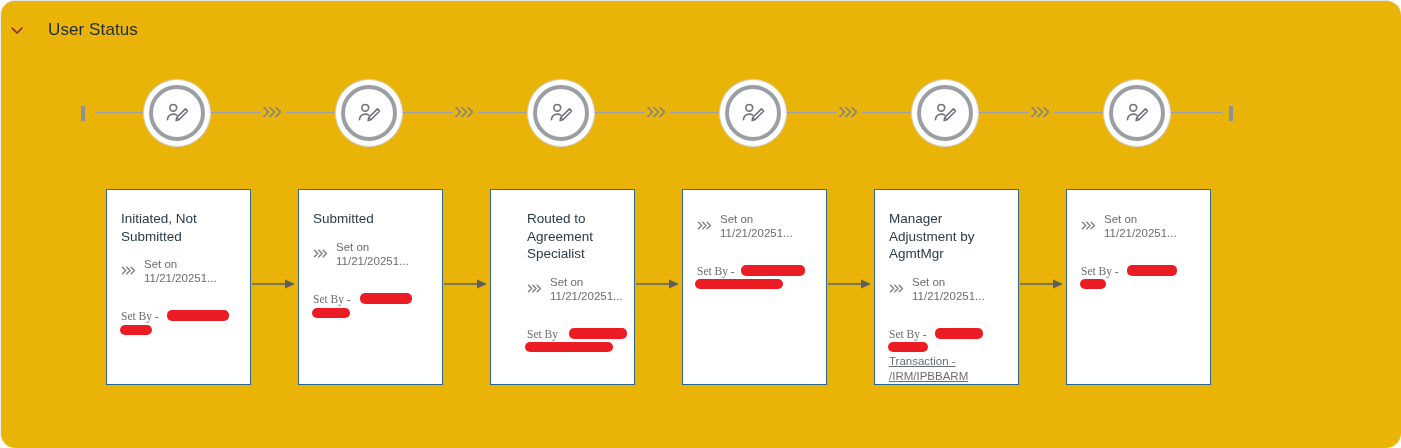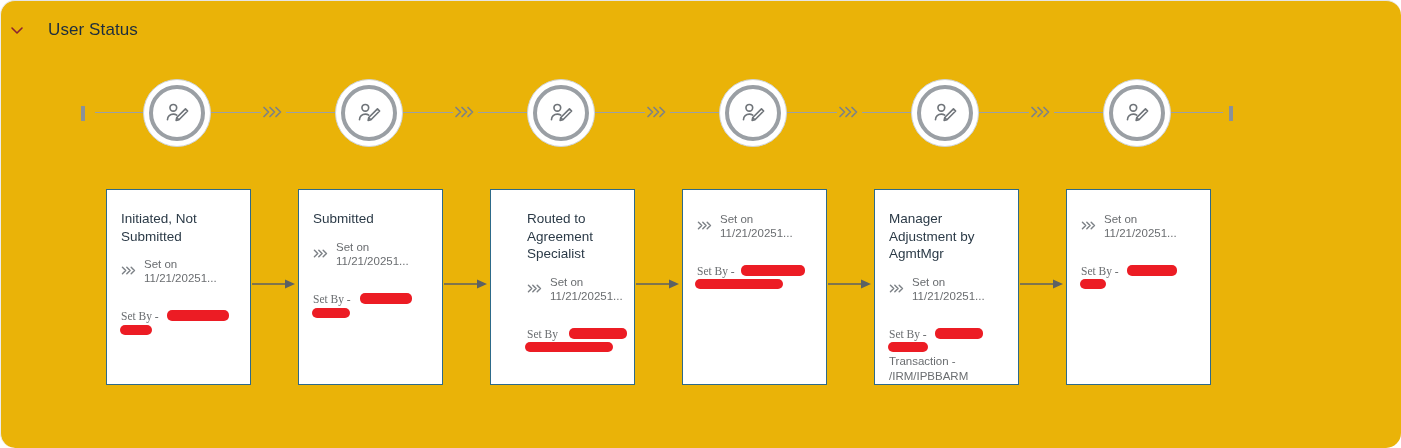--- a/index.html
+++ b/index.html
@@ -390,21 +390,21 @@
             <path d="M2 2.5 L6.5 7 L2 11.5 M8 2.5 L12.5 7 L8 11.5 M14 2.5 L18.5 7 L14 11.5" fill="none" stroke="#7d8287" stroke-width="2" stroke-linecap="round" stroke-linejoin="round"></path>
           </svg>
         </span>
         <span class="set-on-text"><span>Set on</span><br><span>11/21/20251...</span></span>
       </div>
       <div class="set-by">
         <span>Set By -</span>
         <span class="redact" style="left:46px; top:1px; width:48px; height:11px;"></span>
         <span class="redact" style="left:-1px; top:15px; width:40px; height:10px;"></span>
       </div>
-      <div class="txn" style="width:100px;">Transaction - /IRM/IPBBARM</div>
+      <div class="txn" style="width:100px;text-decoration:underline;">Transaction - /IRM/IPBBARM</div>
     </div>
     <div class="card-arrow" style="left:1019px; width:44px;">
       <svg width="44" height="12" viewBox="0 0 44 12">
           <path d="M0 6 H35" stroke="#5b6165" stroke-width="1.6"></path>
           <path d="M43 6 L33 1.6 L33 10.4 Z" fill="#5b6165"></path>
         </svg>
     </div>
 
     <div class="card" style="left:1065px;">
       <div class="set-on-row" style="margin-top:2px;">

